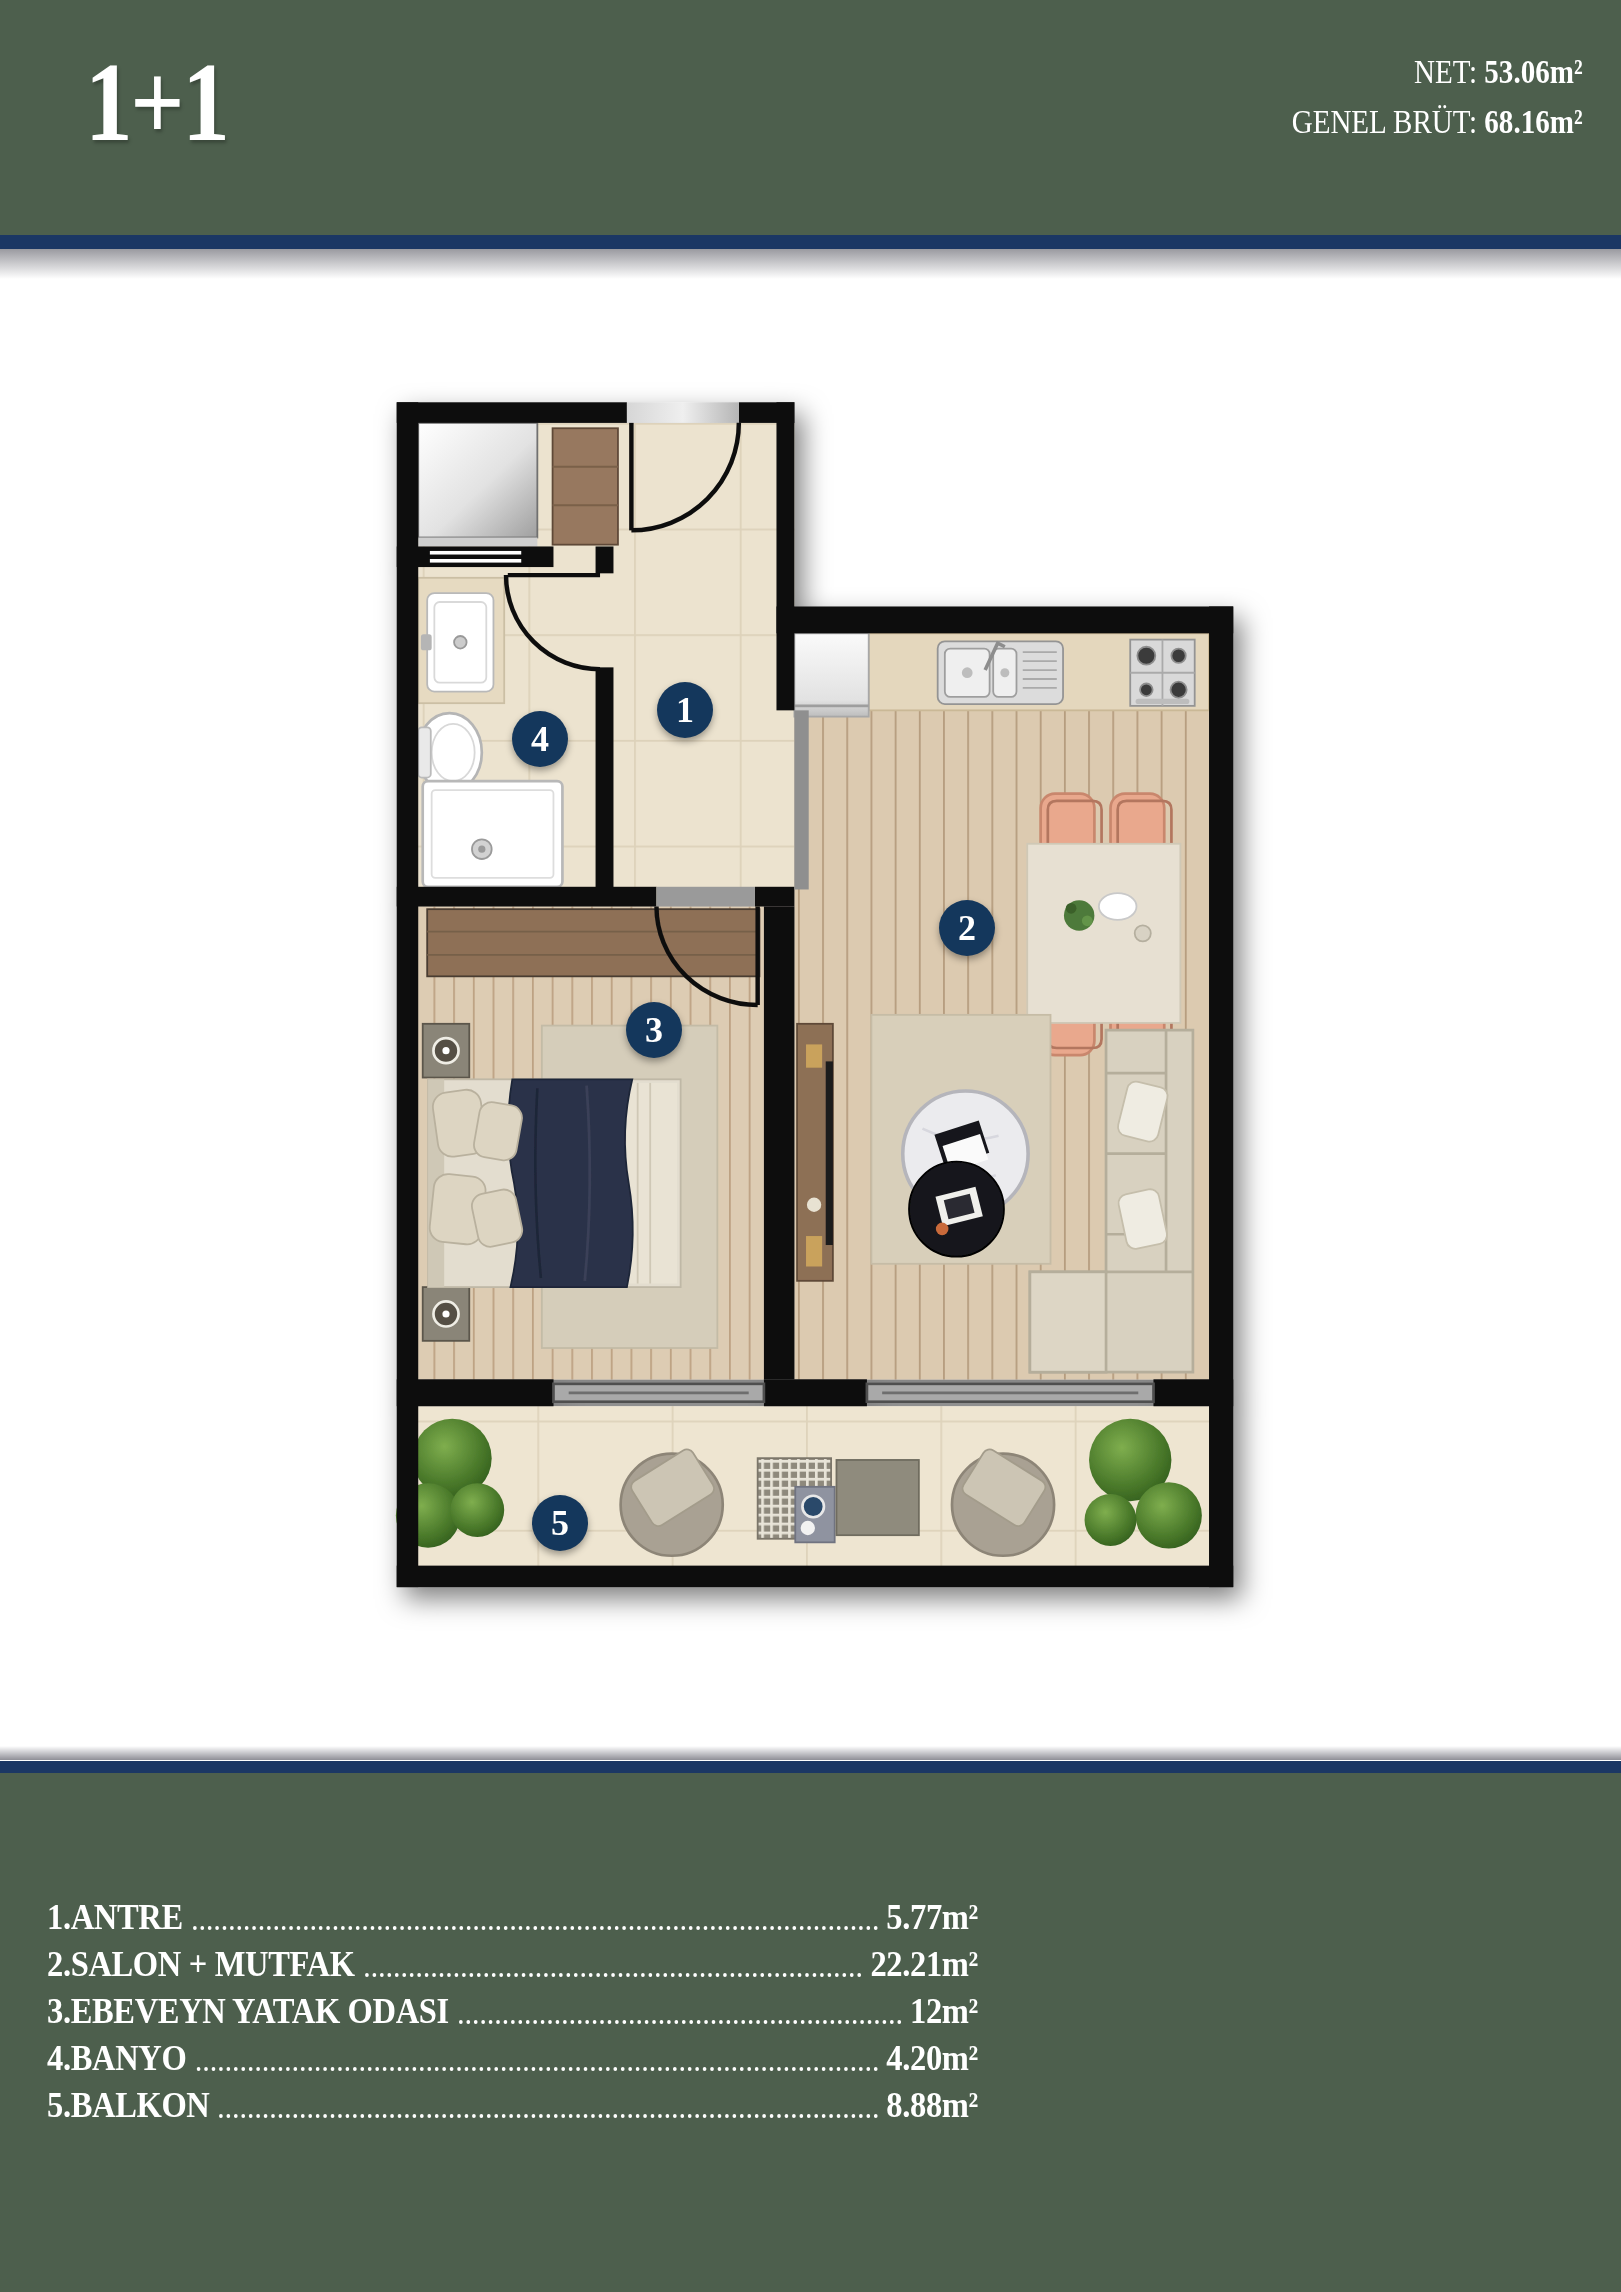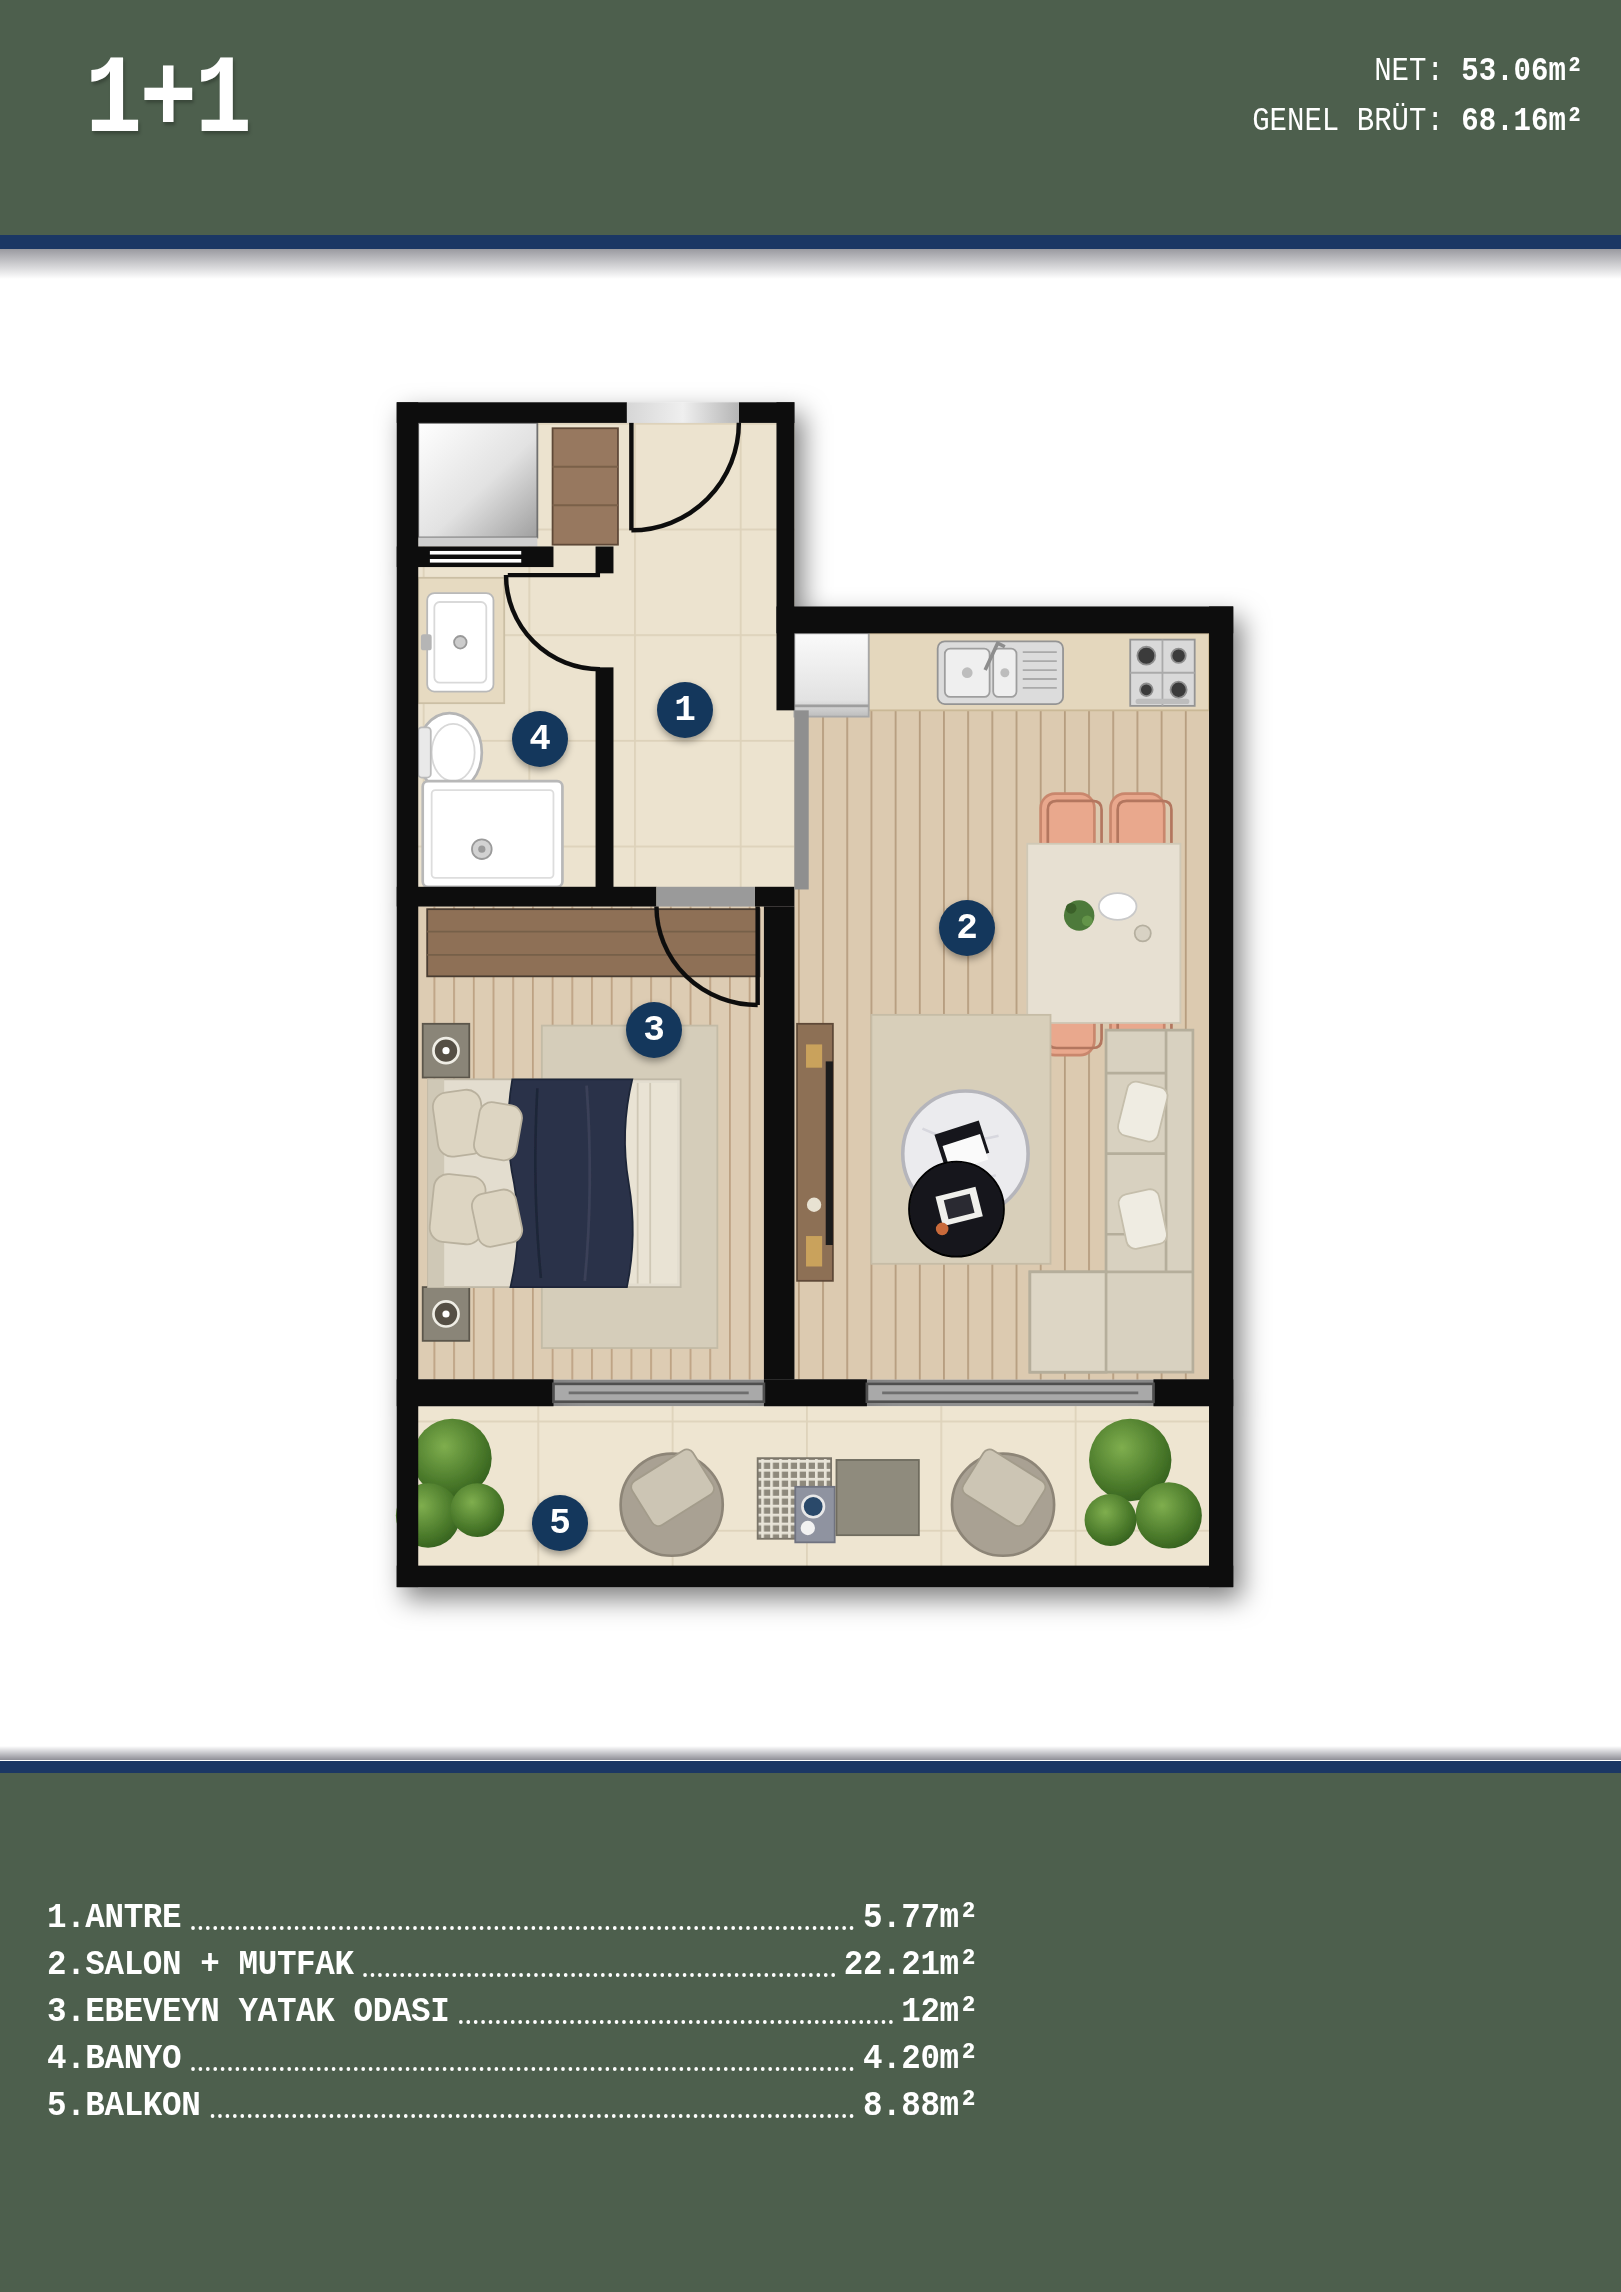--- a/index.html
+++ b/index.html
@@ -1,18 +1,18 @@
 <!DOCTYPE html>
 <html style="font-size:14.3px"><head>
 <meta charset="utf-8">
 <style>
   html,body{margin:0;padding:0;background:#ffffff;}
   #page{
     position:relative;width:1621px;height:2293px;overflow:hidden;
-    background:#ffffff;font-family:Liberation Mono, monospace;
+    background:#ffffff;font-family:Liberation Serif, serif;
   }
   
   #header{position:absolute;left:0;top:0;width:1621px;height:235px;background:#4d5f4d;}
   #header-bar{position:absolute;left:0;top:235px;width:1621px;height:14.3px;background:#1b3764;}
   #header-shadow{position:absolute;left:0;top:249px;width:1621px;height:30px;
     background:linear-gradient(#9a9aa0,rgba(255,255,255,0));}
   #page-title{
     position:absolute;left:85px;top:38px;color:#ffffff;font-size:112px;font-weight:700;
     letter-spacing:-2.7px;transform:scaleX(.85);transform-origin:left top;
     text-shadow:1.8px 2.7px 3.6px rgba(0,0,0,.25);

